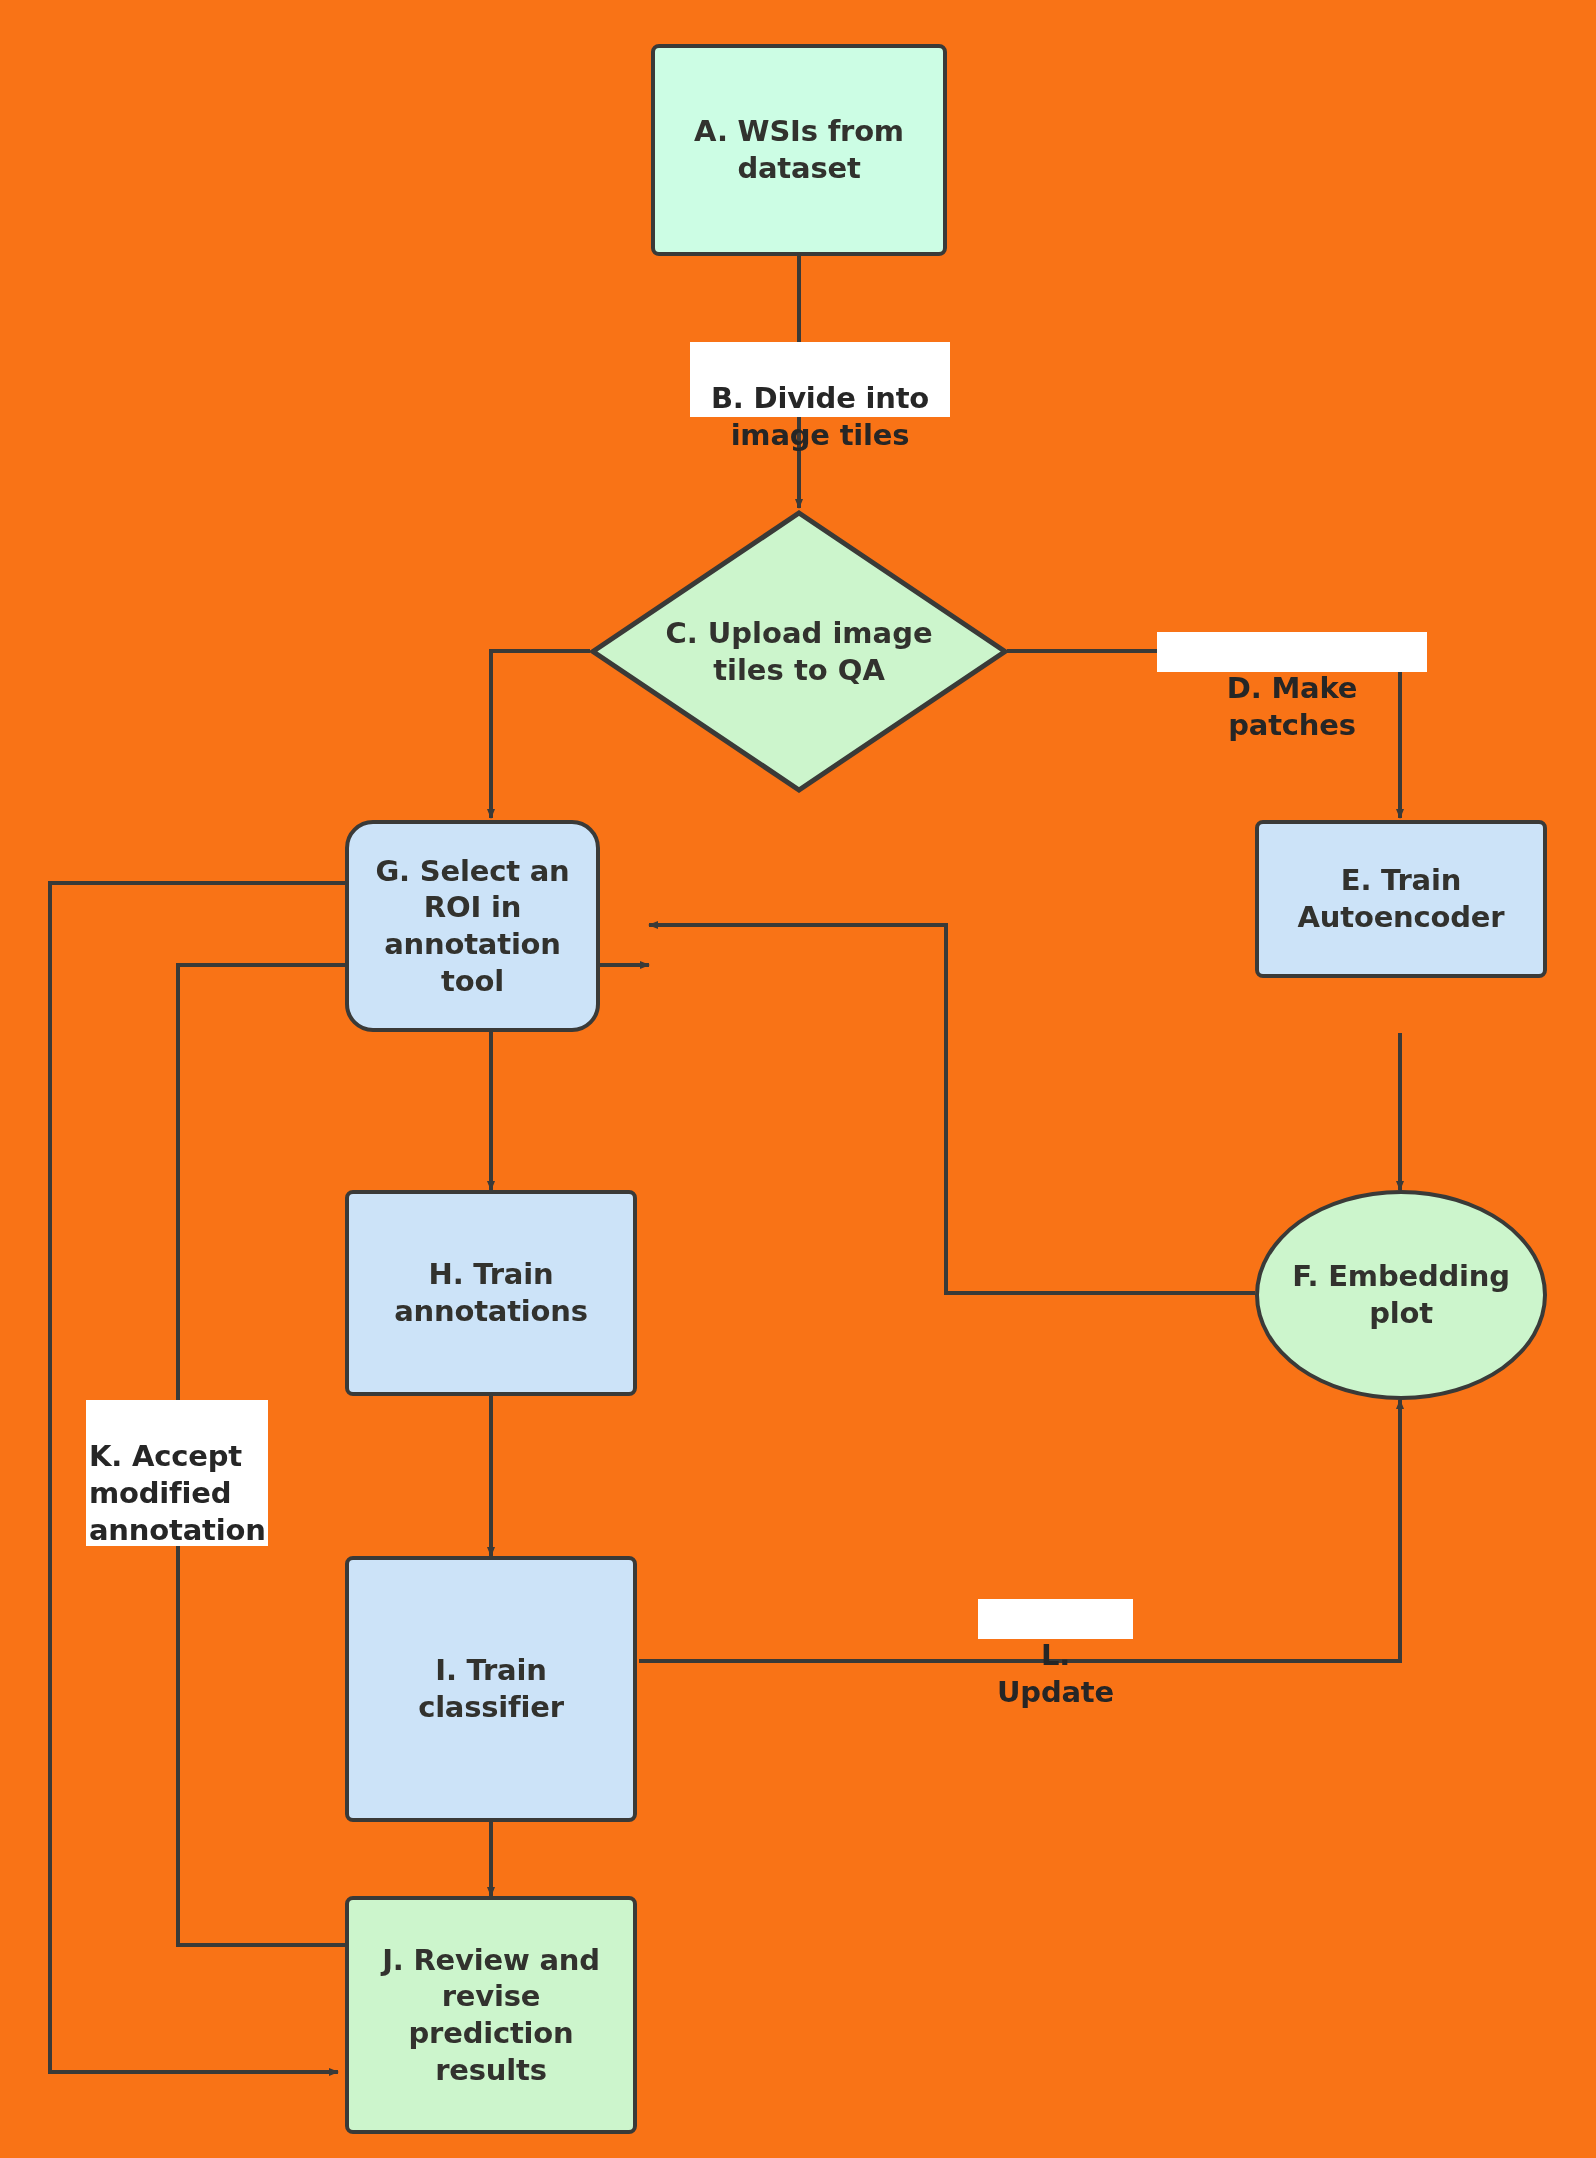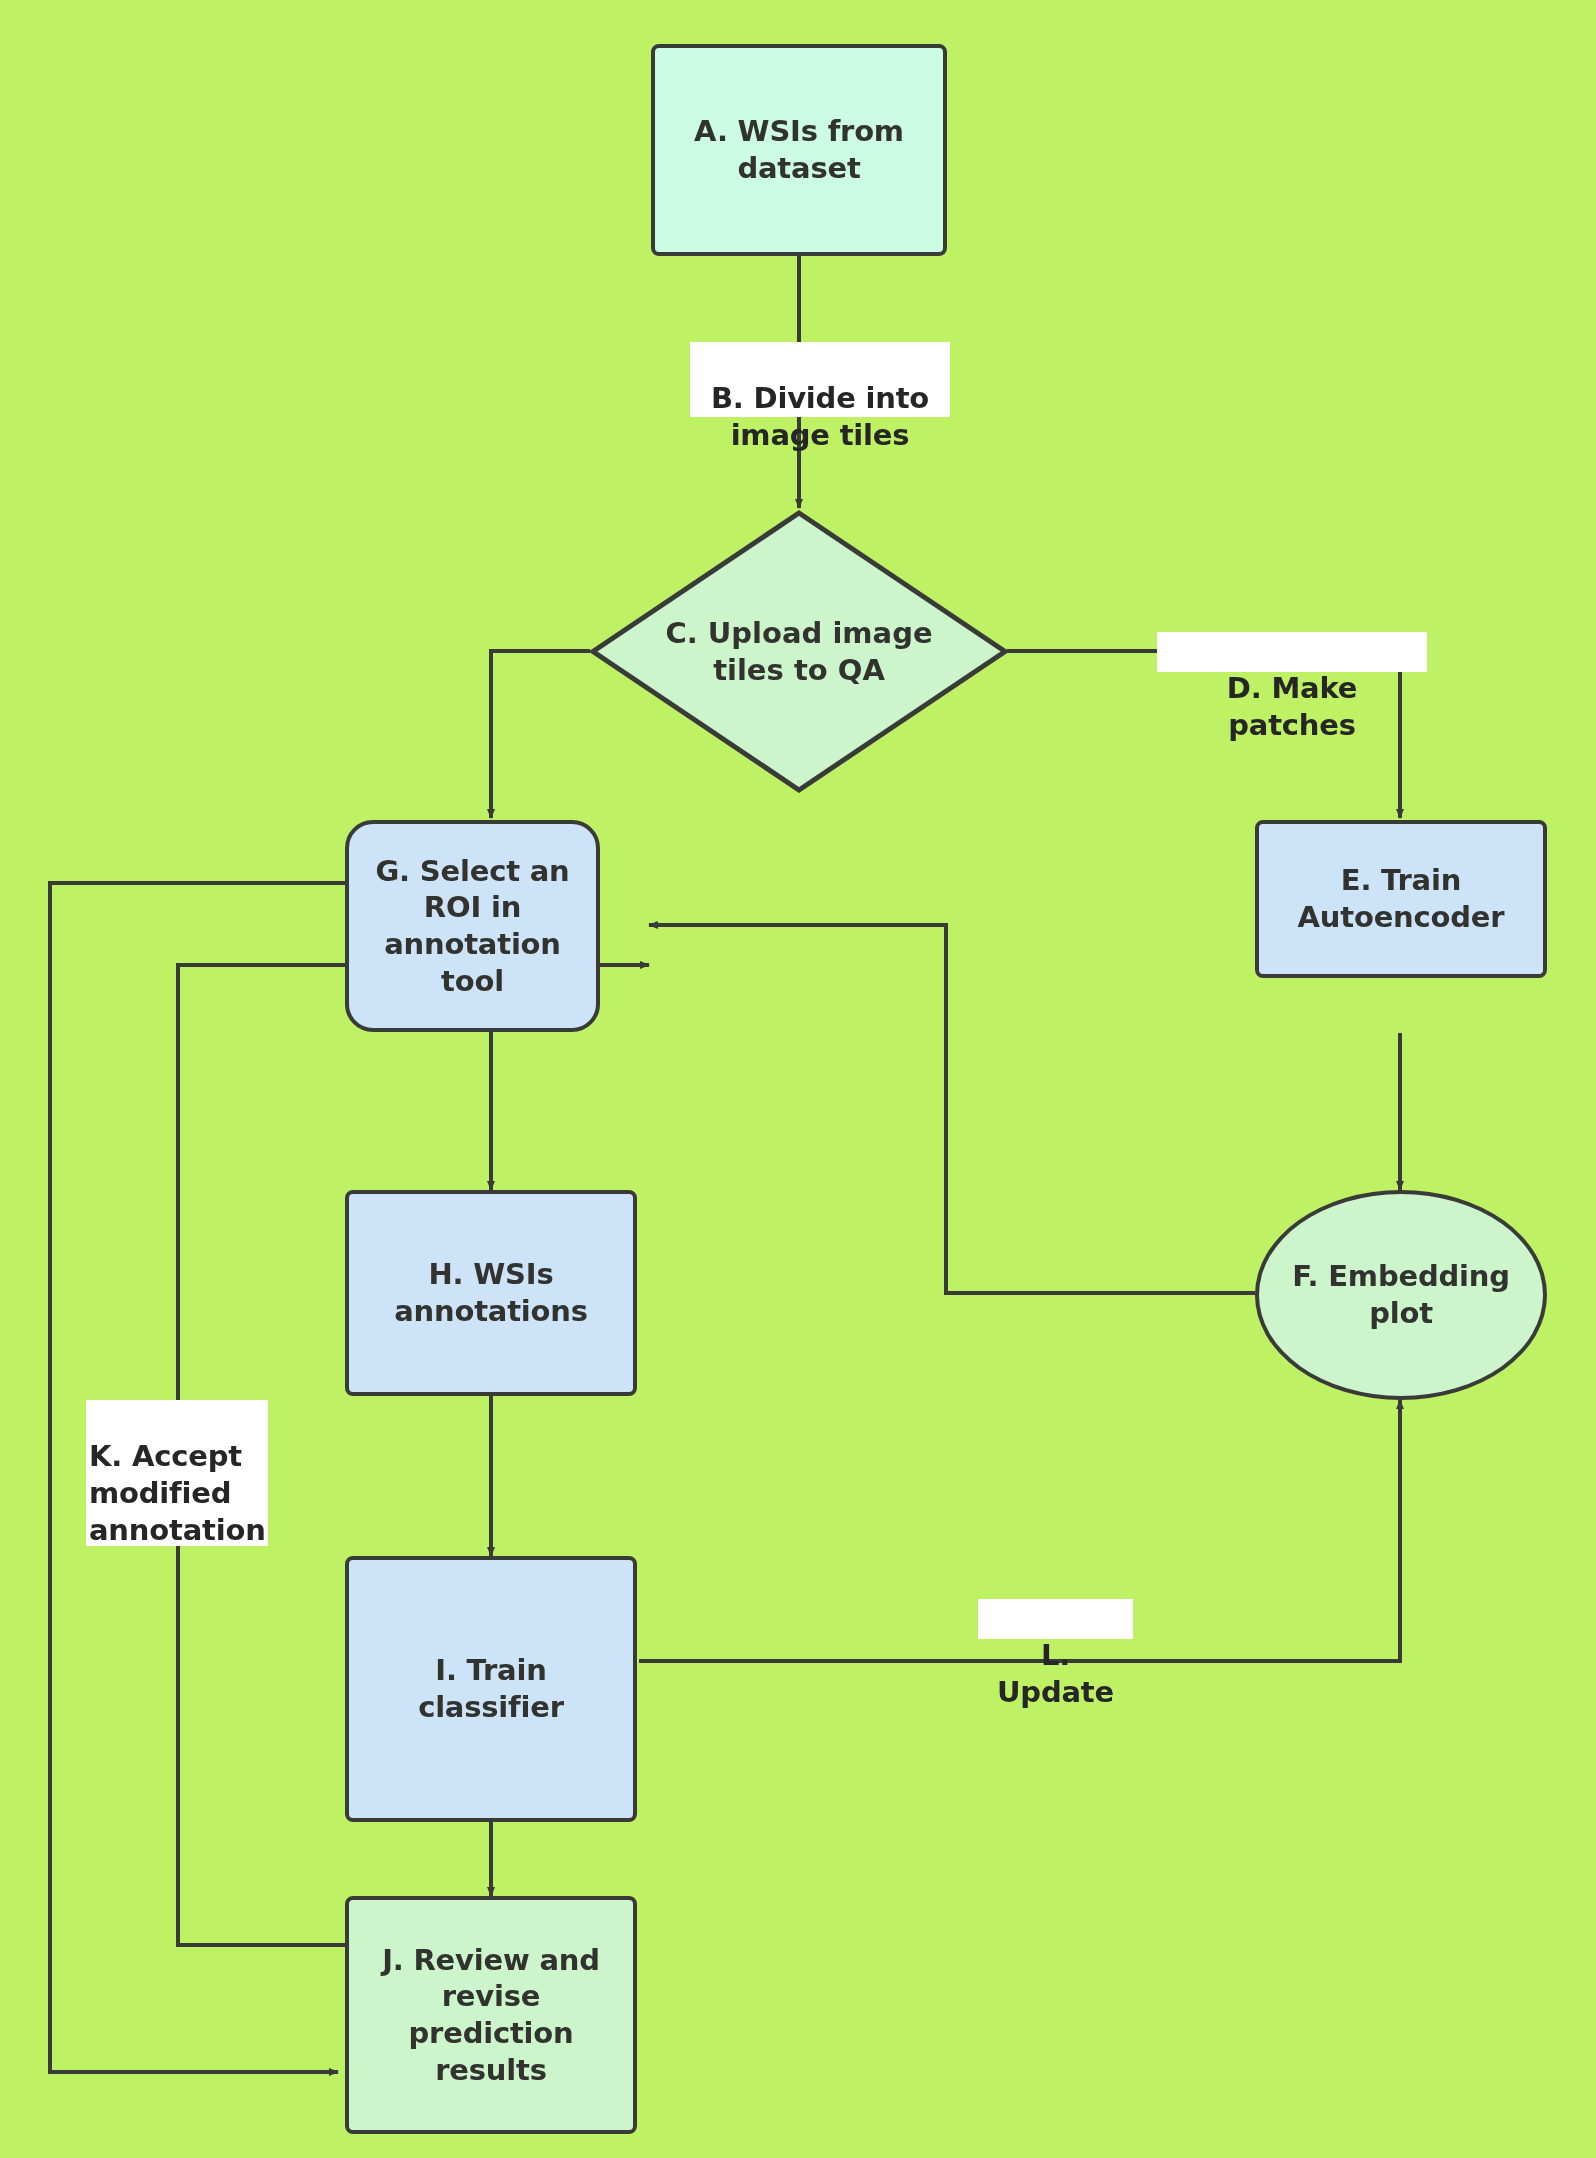--- a/index.html
+++ b/index.html
@@ -1,21 +1,21 @@
 <!DOCTYPE html>
 <html><head>
 <meta charset="utf-8">
 <title>Flowchart</title>
 <style>
   html,body{margin:0;padding:0;background:#000;}
   #stage{
     position:relative;
     width:1596px;
     height:2158px;
-    background:#bef264;
+    background:#f97316;
     overflow:hidden;
     font-family:"DejaVu Sans", sans-serif;
   }
   svg#edges{
     position:absolute;
     left:0; top:0;
     width:1596px;
     height:2158px;
     pointer-events:none;
   }
@@ -144,21 +144,21 @@
 ROI in
 annotation tool</span>
   </div>
 
   <div class="node rect blue" style="left:1255px; top:820px; width:292px; height:158px;">
     <span class="nlabel">E. Train
 Autoencoder</span>
   </div>
 
   <div class="node rect blue" style="left:345px; top:1190px; width:292px; height:206px;">
-    <span class="nlabel">H. WSIs
+    <span class="nlabel">H. Train
 annotations</span>
   </div>
 
   <div class="node ellipse" style="left:1255px; top:1190px; width:292px; height:210px;">
     <span class="nlabel">F. Embedding
 plot</span>
   </div>
 
   <div class="edge-label el-left" style="left:86px; top:1400px; width:182px; height:146px;">
     <span>K. Accept

